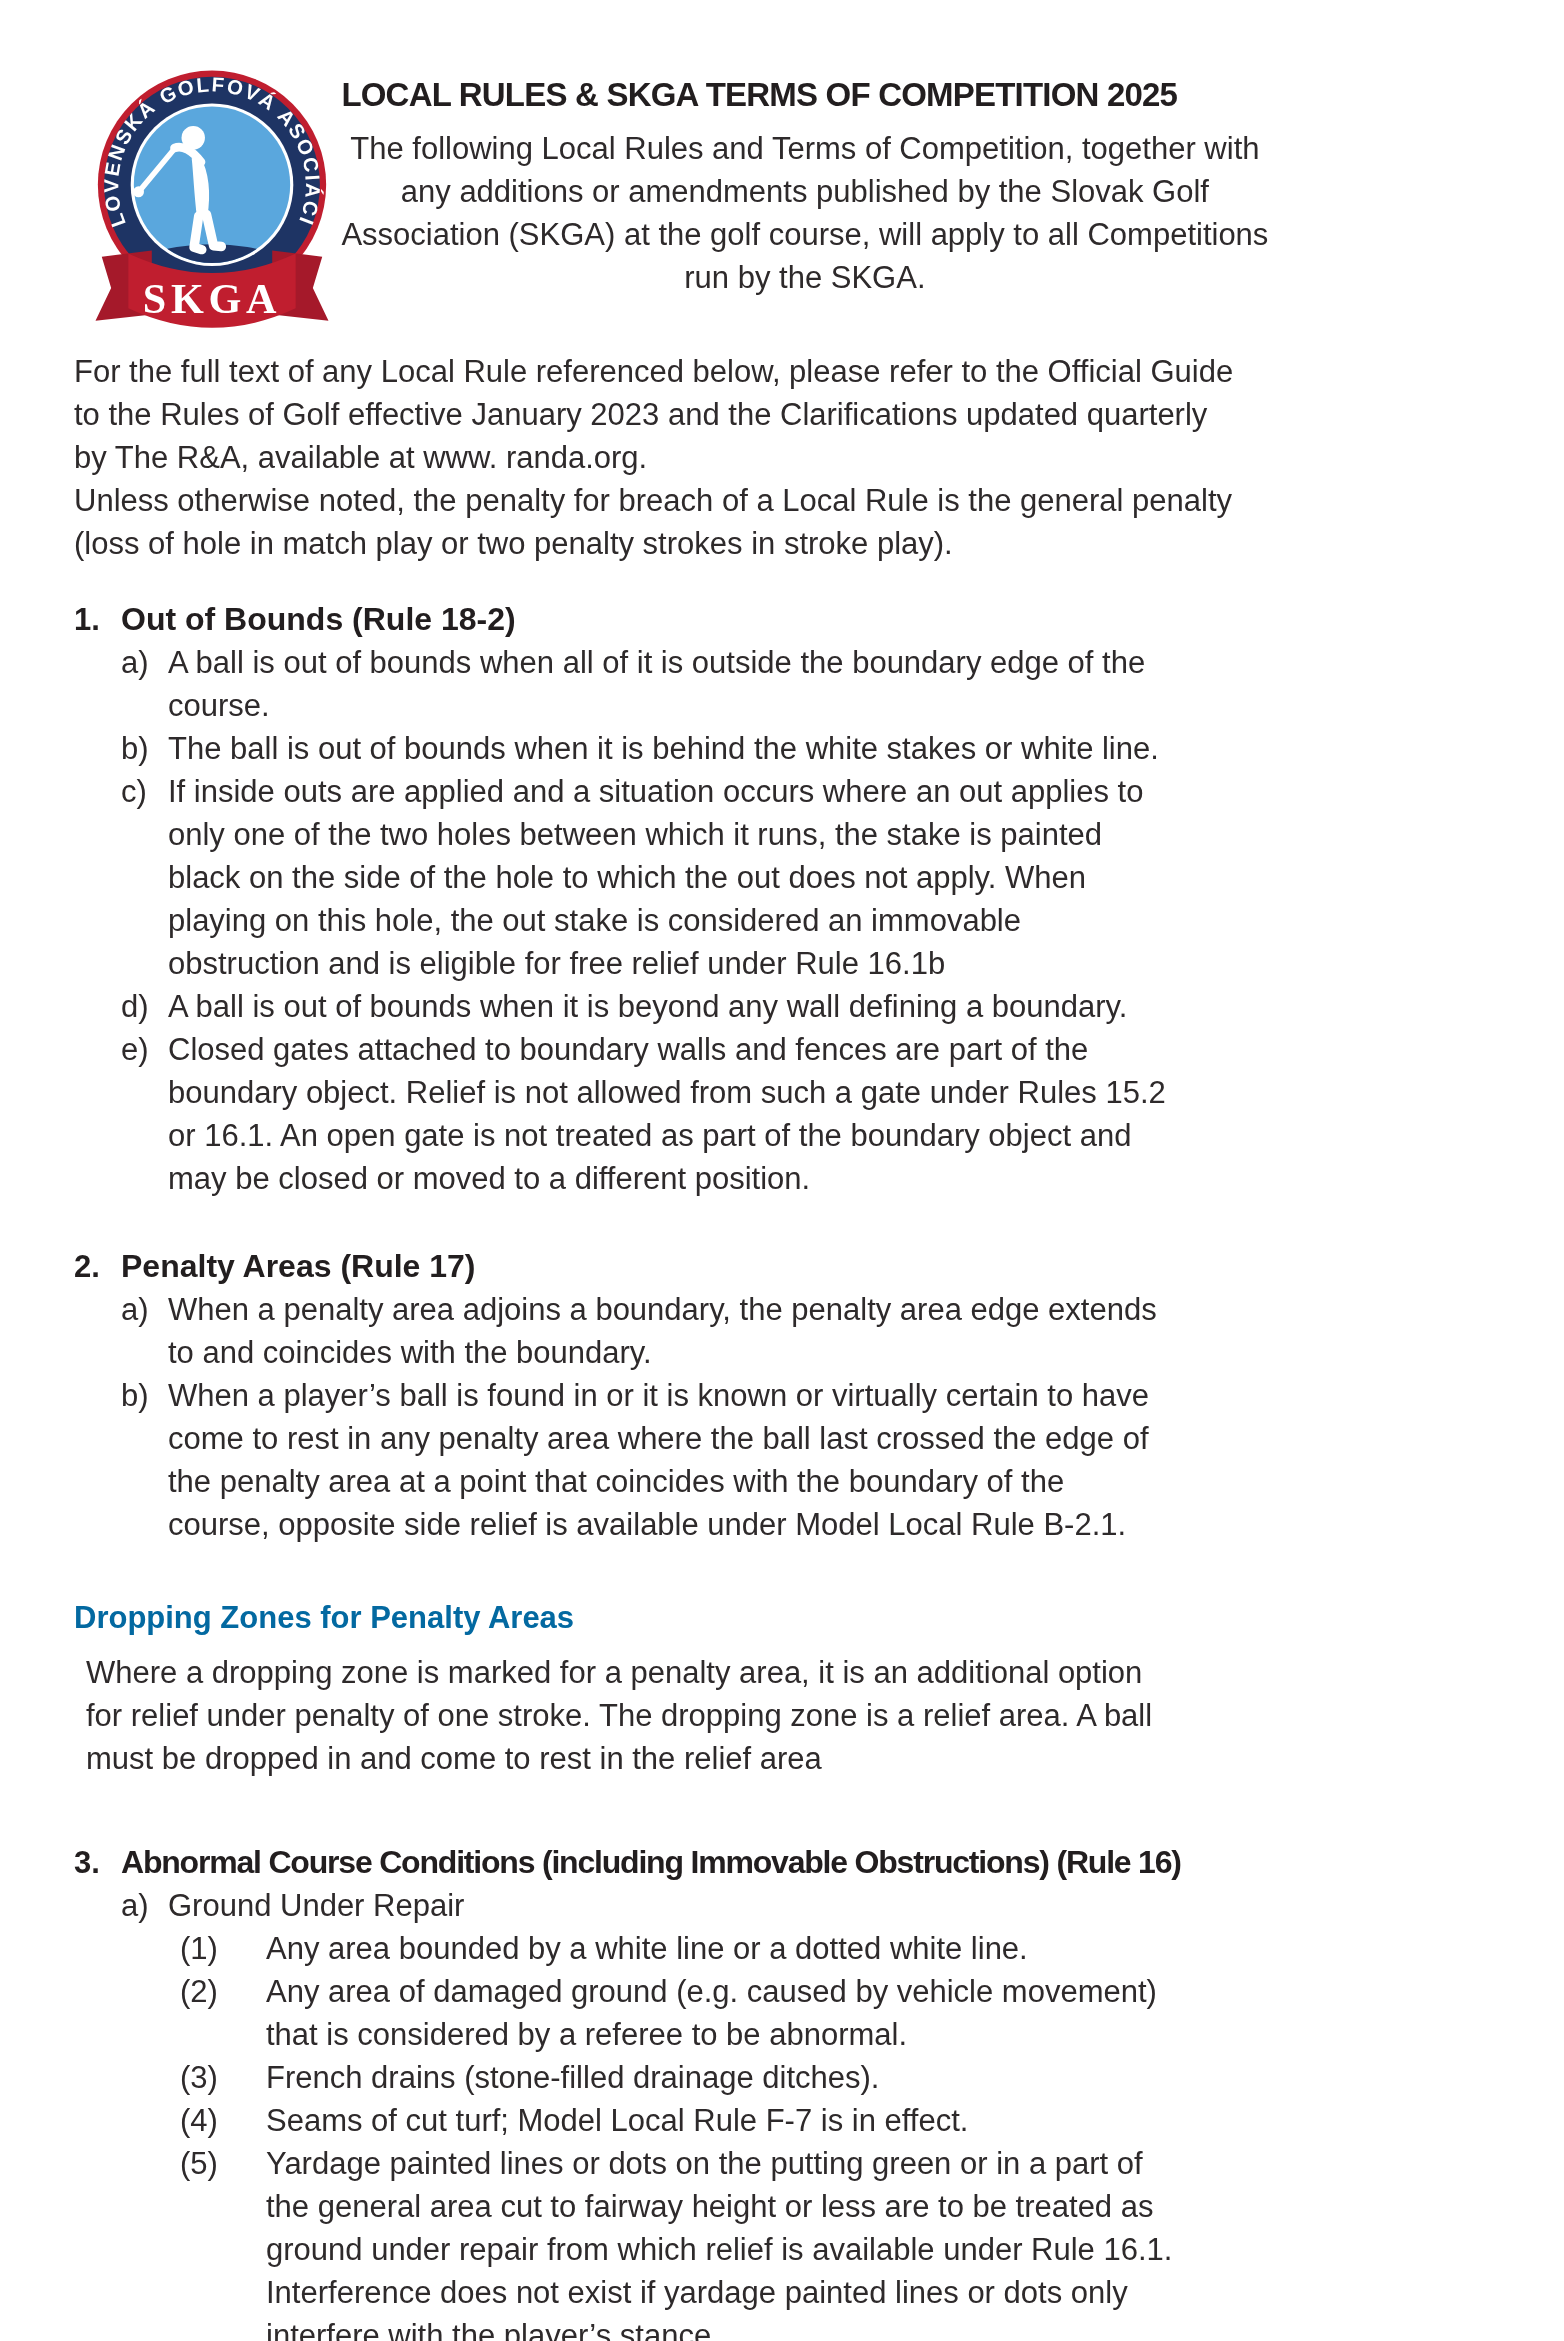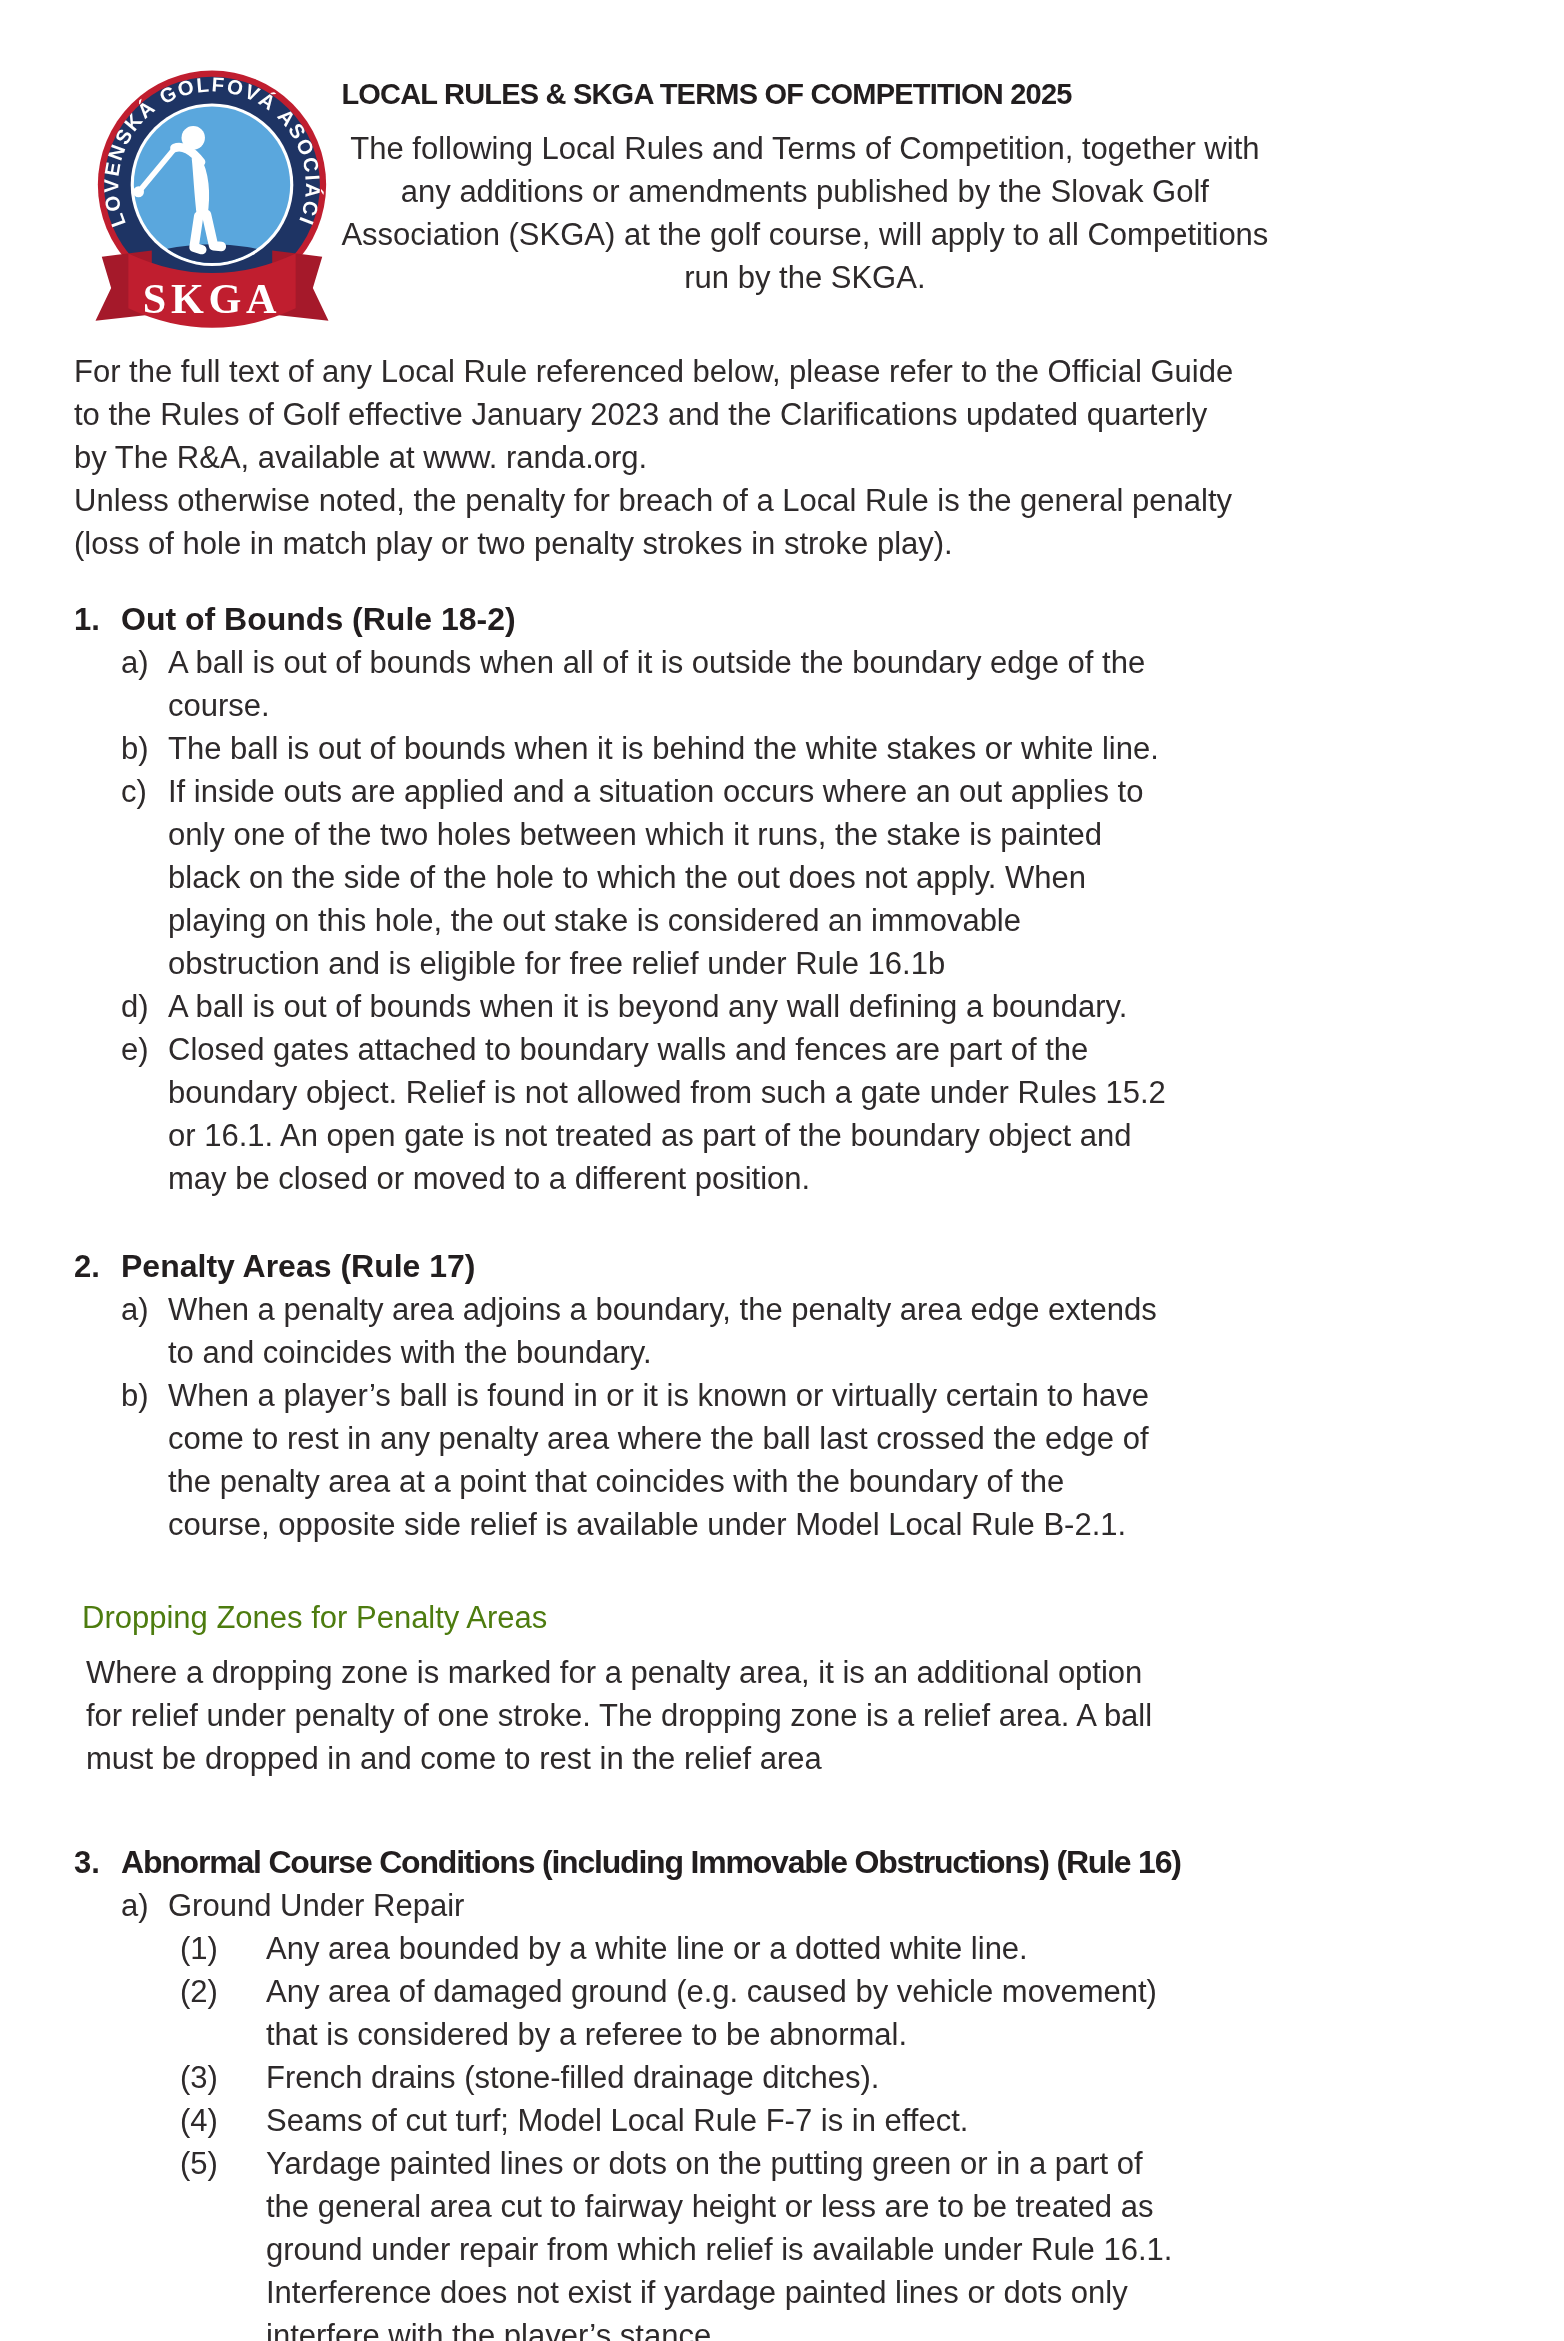--- a/index.html
+++ b/index.html
@@ -10,21 +10,21 @@
     color:#2e2a2b;
     -webkit-font-smoothing:antialiased;
   }
   .page{box-sizing:border-box;width:1565px;height:2342px;padding:69px 47px 0 74px;overflow:hidden;}
 
   
   .doc-header{display:flex;align-items:flex-start;}
   .logo-box{flex:0 0 258px;width:258px;height:262px;margin-left:9.4px;}
   .header-text{margin-left:0;padding-top:4.7px;max-width:1111px;}
   h1.title{
-    font-size:29px;line-height:41px;margin:0 0 12.5px 0;
+    font-size:33px;line-height:41px;margin:0 0 12.5px 0;
     font-weight:bold;color:#221e1f;letter-spacing:-0.8px;
   }
   .intro{margin:0;white-space:pre-line;text-align:center;}
 
   
   .para{margin:0;white-space:pre-line;}
   .preamble{margin-top:19px;}
 
   
   .sec{margin-top:33px;}
@@ -40,21 +40,21 @@
   .item .lbl{flex:0 0 47px;}
   .item .txt{white-space:pre-line;}
 
   ul.subitems{list-style:none;margin:0;padding:0;margin-left:59px;}
   .subitem{display:flex;}
   .subitem .lbl{flex:0 0 70px;}
   .subitem .txt{white-space:pre-line;margin-left:16px;}
 
   
   .dz{margin-top:50px;}
-  .dz-head{margin:8px;font-weight:normal;color:#4d7c0f;font-size:31px;line-height:43px;}
+  .dz-head{margin:0;font-weight:bold;color:#0369a1;font-size:31px;line-height:43px;}
   .dz-body{margin:12px;white-space:pre-line;}
 </style>
 </head>
 <body>
 
 <div class="page">
 
   <header class="doc-header">
     <div class="logo-box">
       <svg viewBox="0 0 330 335" width="258" height="262" xmlns="http://www.w3.org/2000/svg" xmlns:xlink="http://www.w3.org/1999/xlink" style="font-size:40px">

